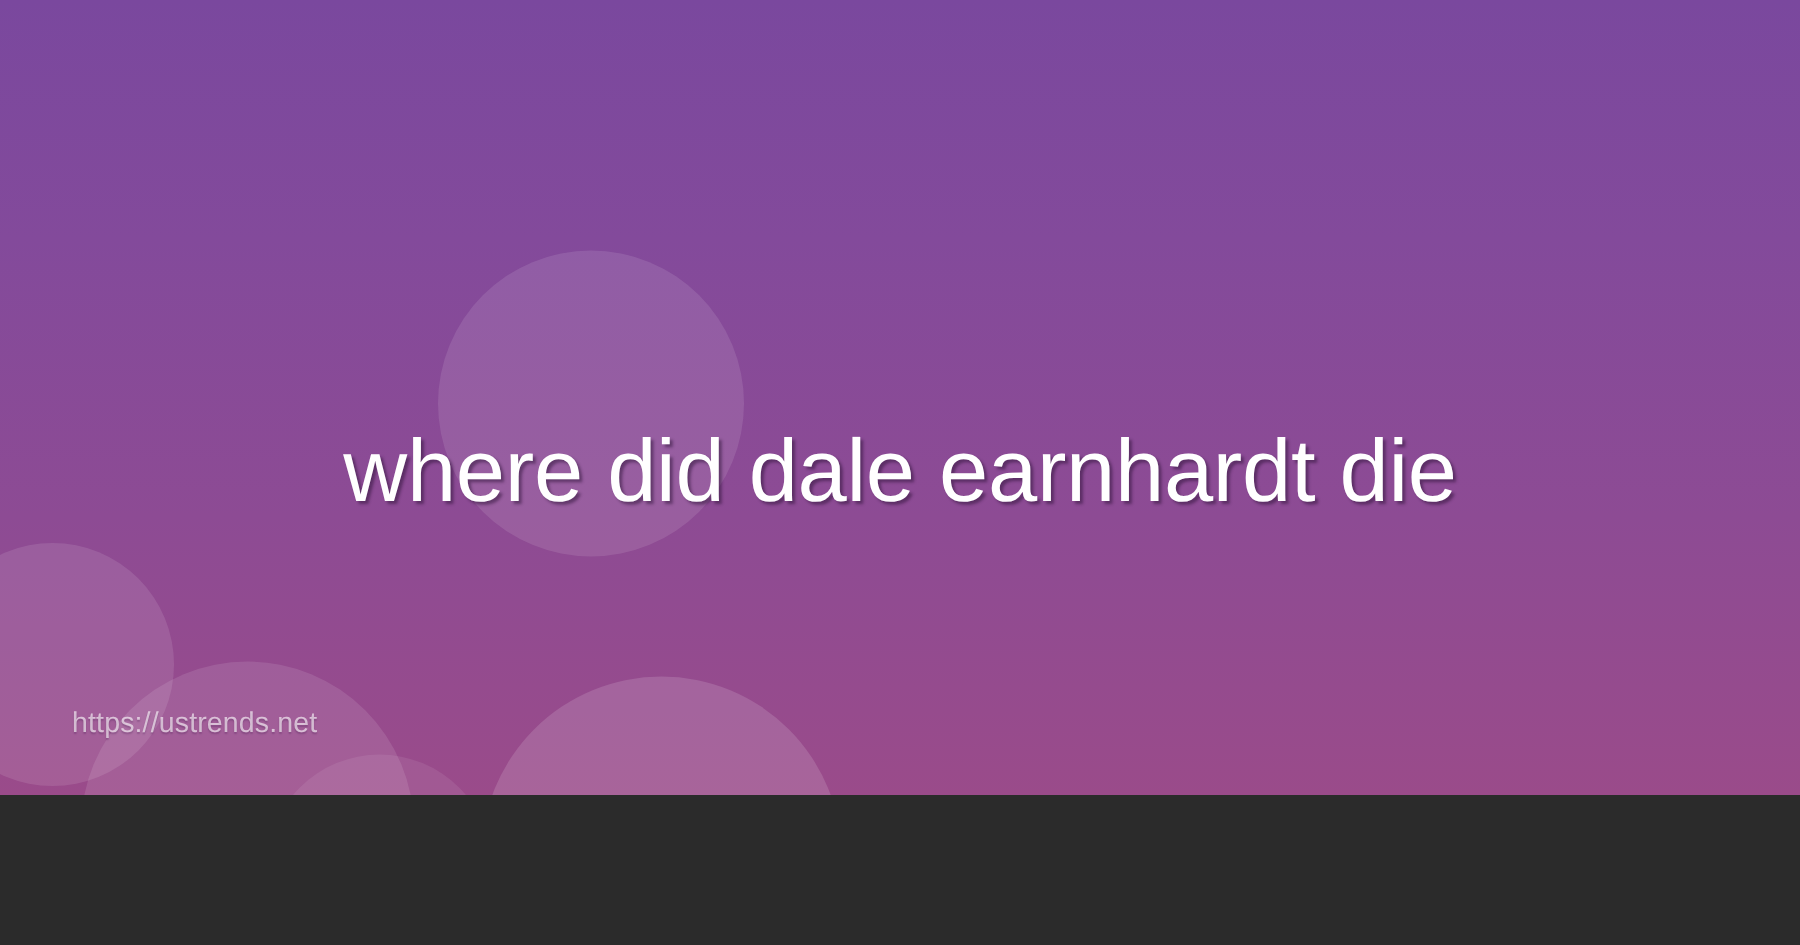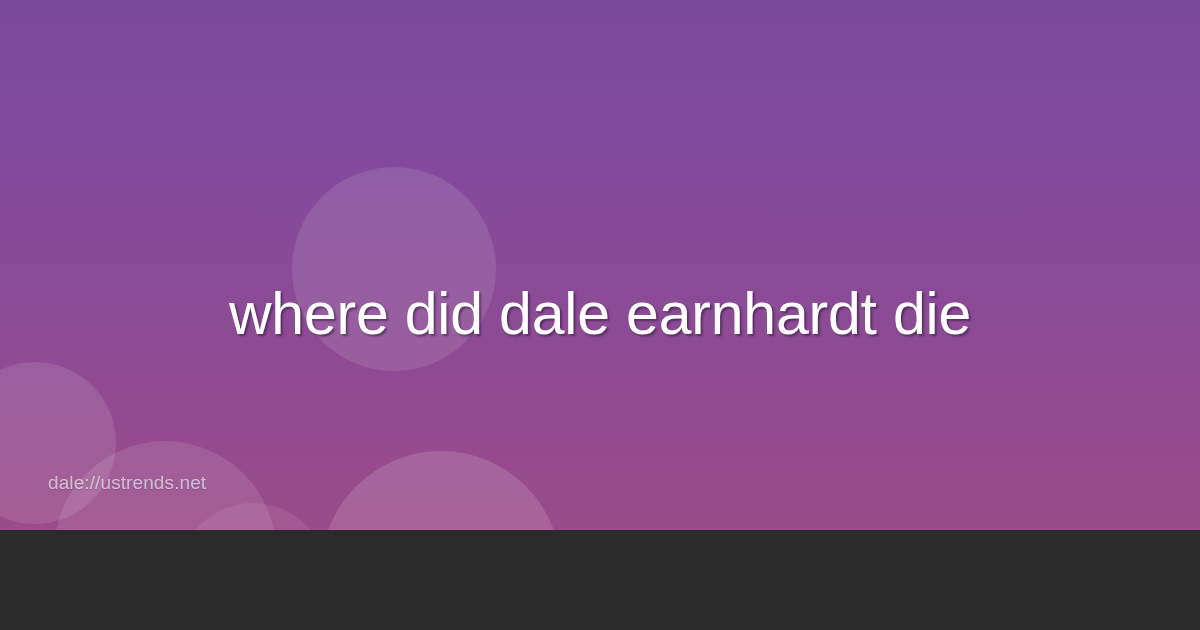--- a/index.html
+++ b/index.html
@@ -116,15 +116,15 @@
     <div class="bokeh bokeh-left-edge"></div>
     <div class="bokeh bokeh-lower-left"></div>
     <div class="bokeh bokeh-lower-small"></div>
     <div class="bokeh bokeh-lower-mid"></div>
   </div>
 
   <div class="headline-wrap">
     <h1 class="headline">where did dale earnhardt die</h1>
   </div>
 
-  <div class="footer-url">dale://ustrends.net</div>
+  <div class="footer-url">https://ustrends.net</div>
 
 </div>
 
 </body></html>

